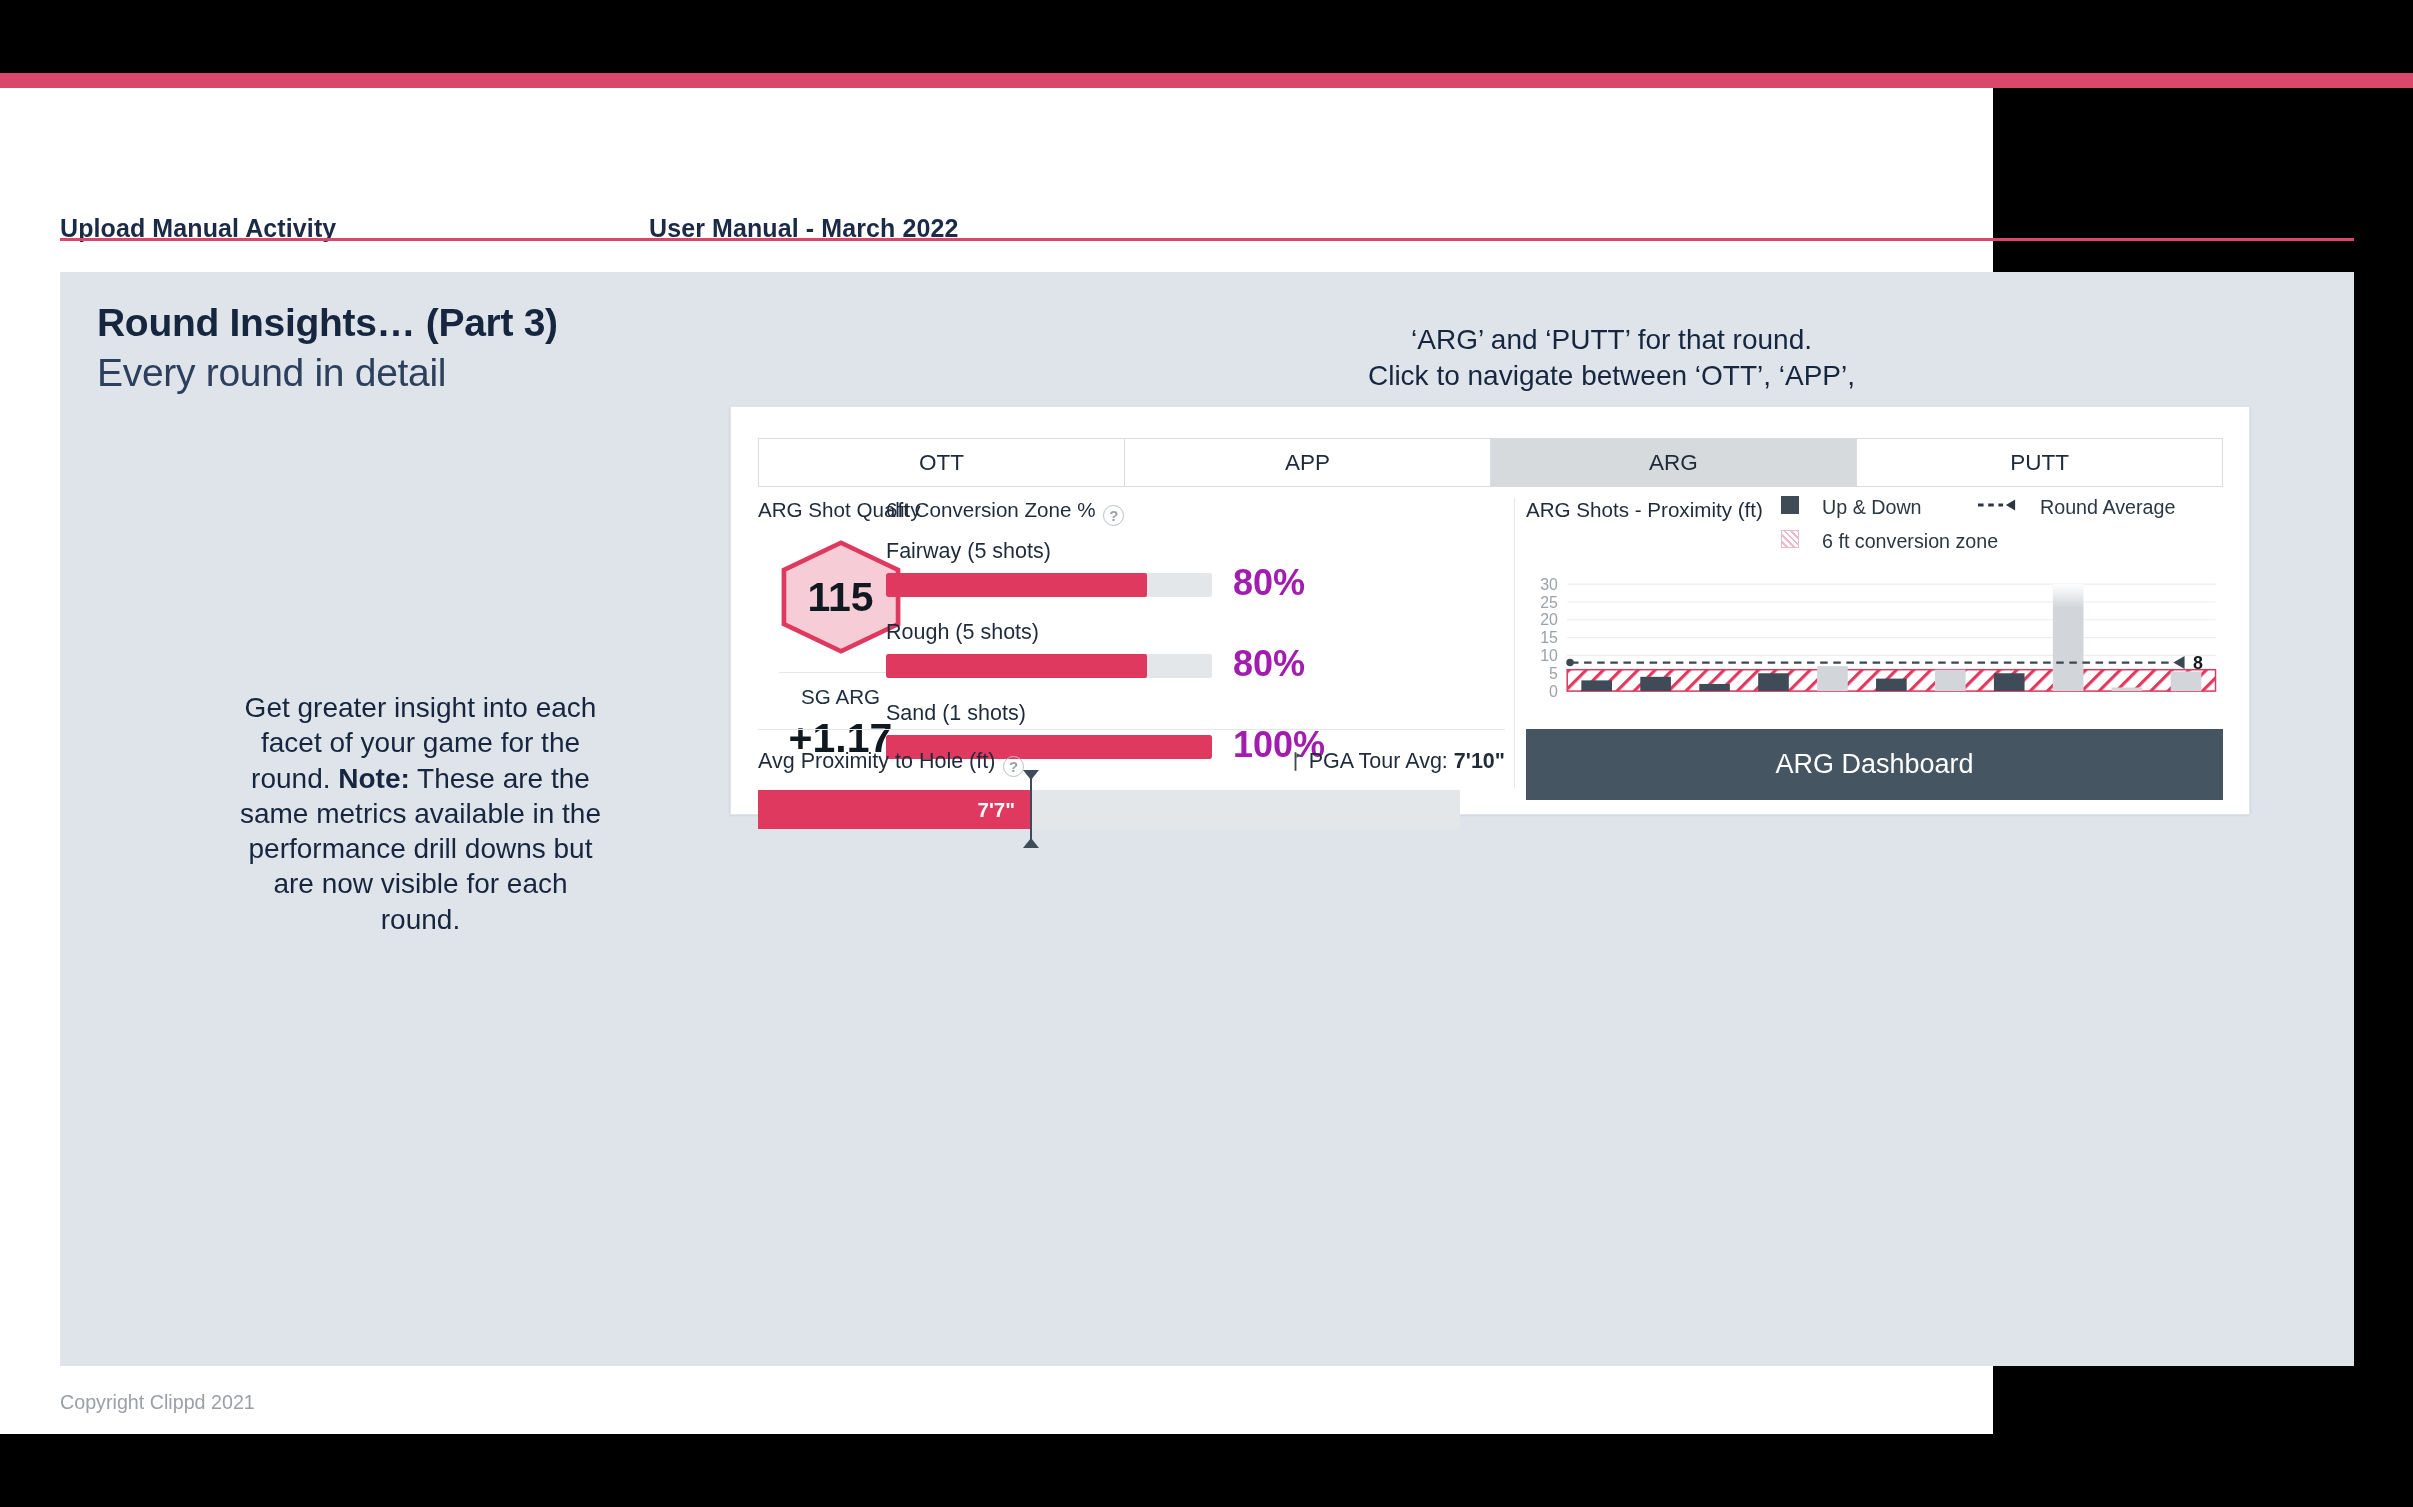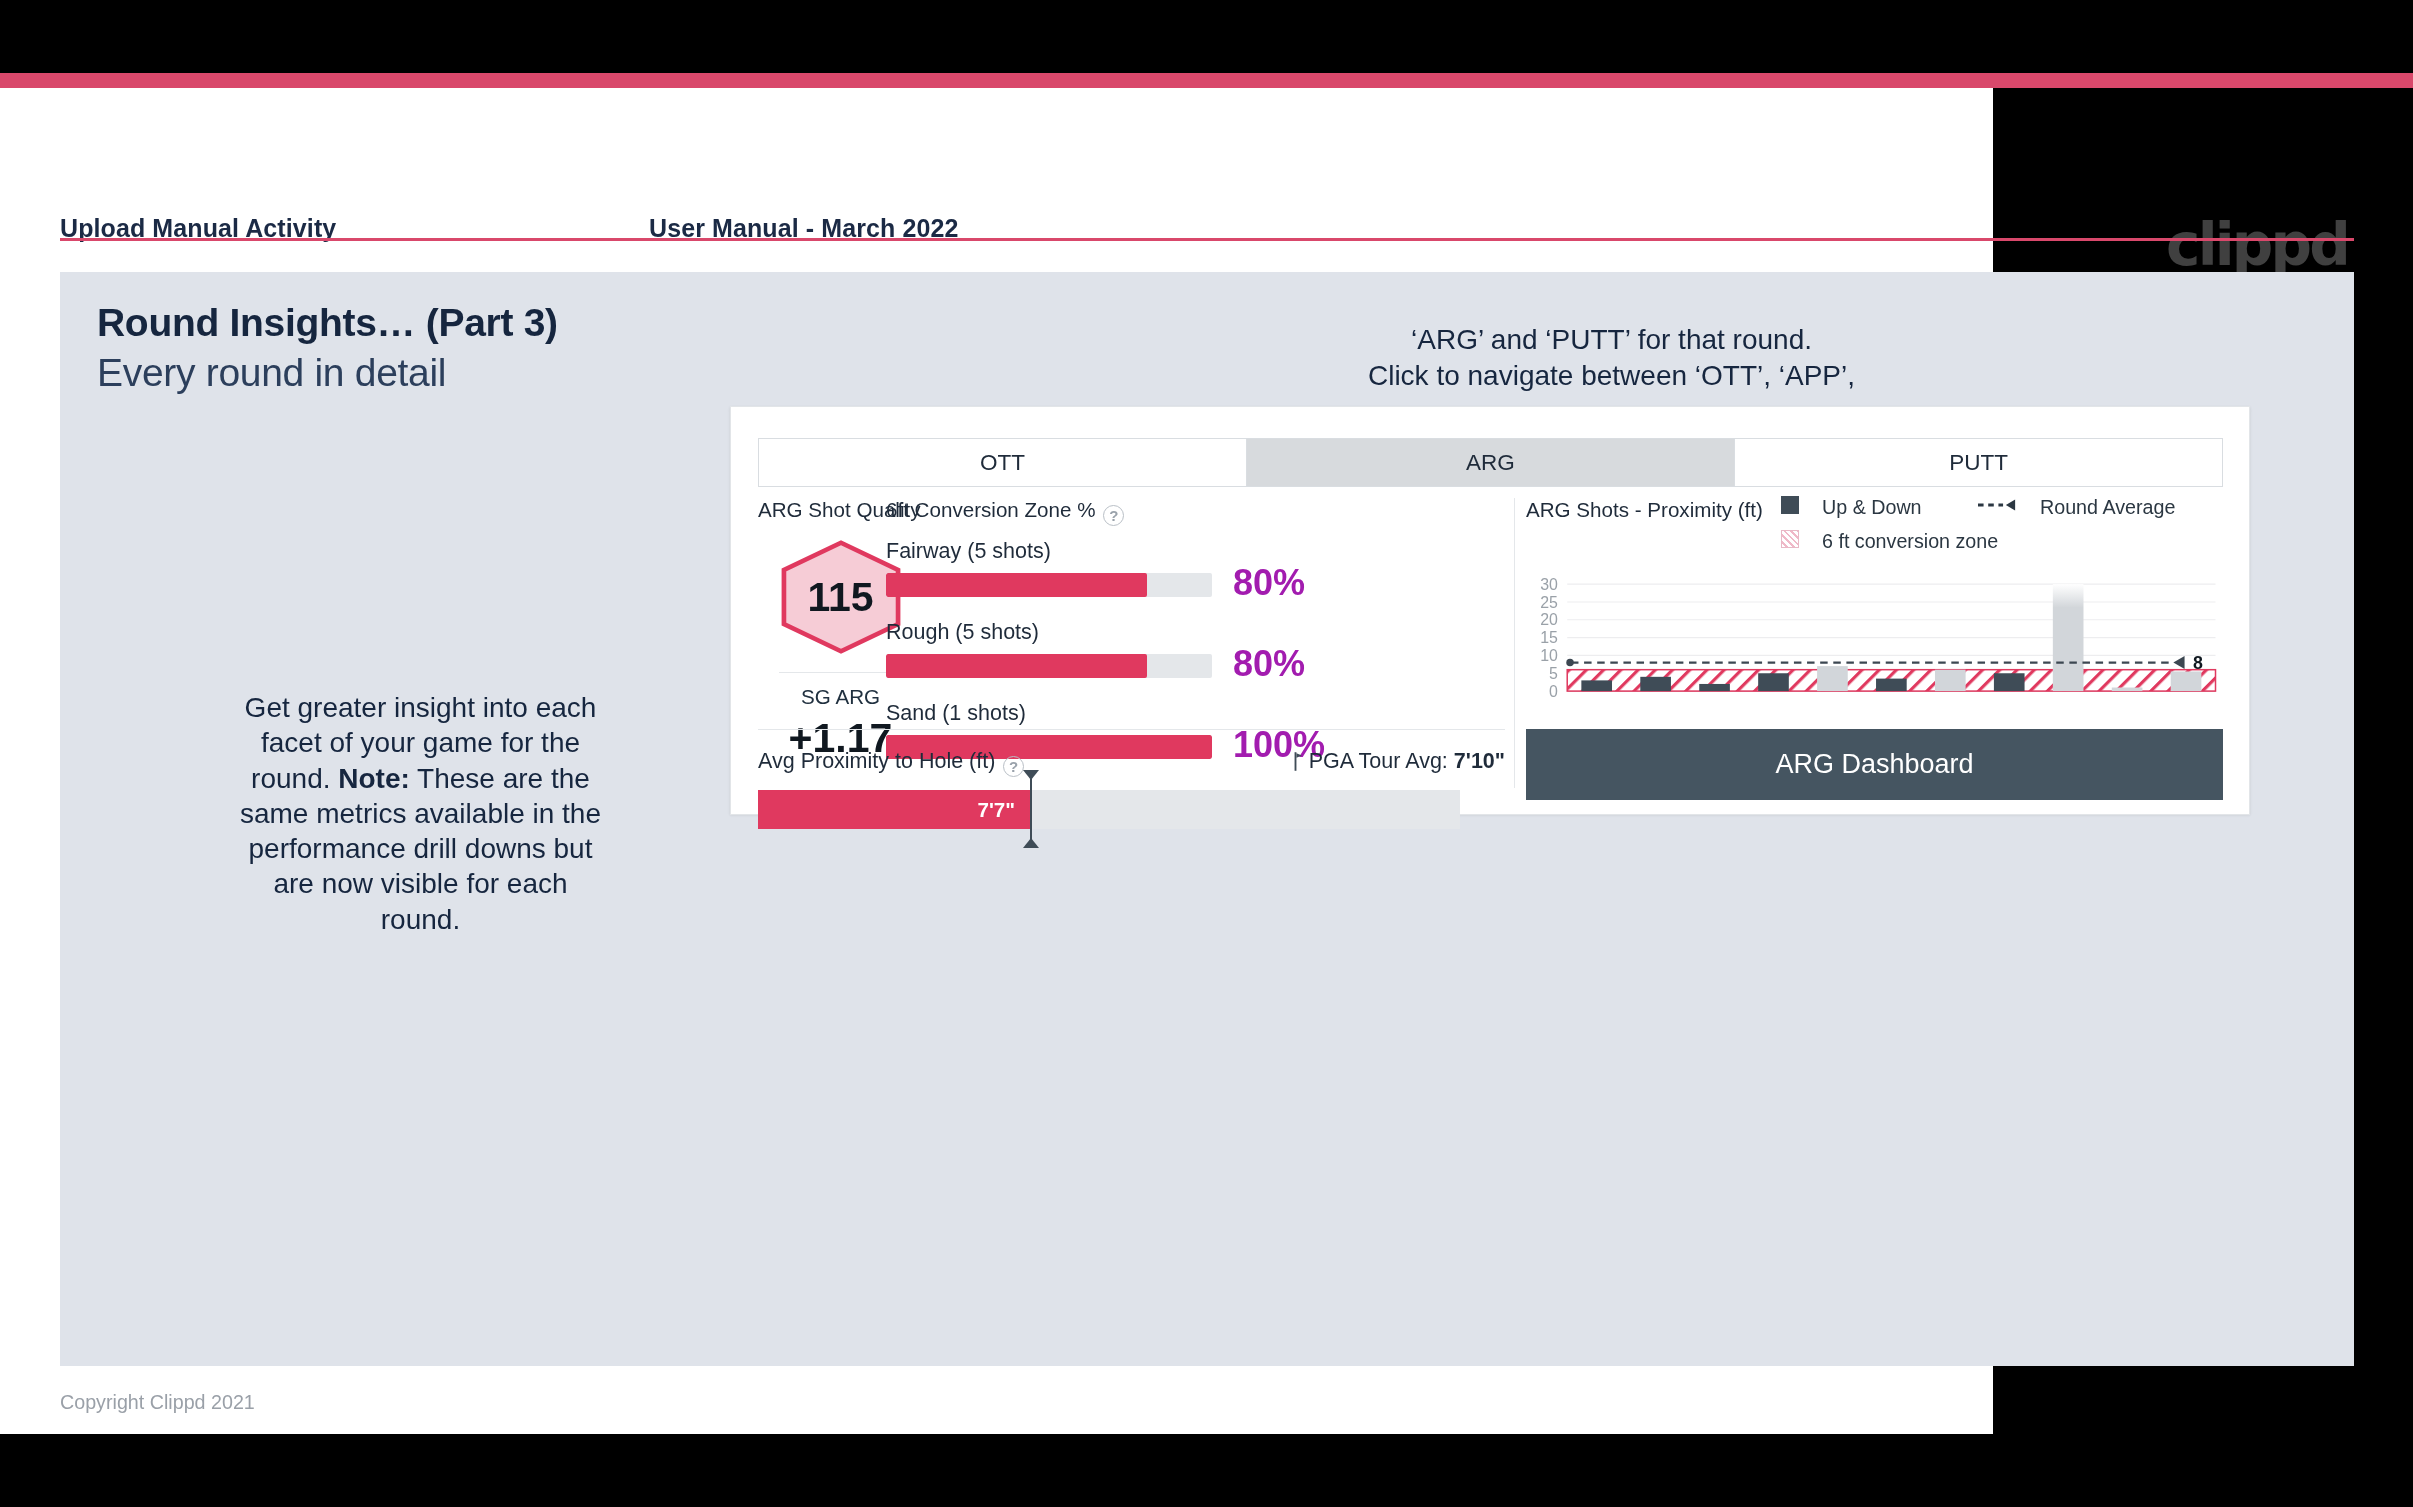--- a/index.html
+++ b/index.html
@@ -11,21 +11,21 @@
   .top-black { position: absolute; left: 0; top: 0; width: 2413px; height: 73px; background: #000; }
   .top-accent { position: absolute; left: 0; top: 73px; width: 2413px; height: 15px; background: #d9486b; }
   .bottom-black { position: absolute; left: 0; top: 1434px; width: 2413px; height: 74px; background: #000; }
 
   .page { position: absolute; left: 0; top: 88px; width: 1993px; height: 1346px; background: #fff; }
 
   
   .hdr { position: absolute; left: 0; top: 0; width: 2413px; height: 151px; }
   .hdr-left  { position: absolute; left: 60px; top: 126px; font-size: 25px; color: #1b2a45; font-weight: 600; letter-spacing: 0.1px; }
   .hdr-mid   { position: absolute; left: 649px; top: 126px; font-size: 25px; color: #1b2a45; font-weight: 600; letter-spacing: 0.1px; }
-  .hdr-logo  { position: absolute; right: 65px; top: 123px; font-size: 58px; font-weight: 800; color: #404040;
+  .hdr-logo  { position: absolute; right: 65px; top: 123px; font-size: 72px; font-weight: 800; color: #000000;
                letter-spacing: -2.8px; font-family: "DejaVu Sans", sans-serif; }
   .hdr-rule  { position: absolute; left: 60px; top: 150px; width: 2294px; height: 2.8px; background: #d9486b; }
 
   
   .panel { position: absolute; left: 60px; top: 184px; width: 2294px; height: 1094px; background: #dfe3ea; }
 
   .title-1 { position: absolute; left: 37px; top: 29px; font-size: 39px; font-weight: 700; color: #16263f; letter-spacing: -0.3px; }
   .title-2 { position: absolute; left: 37px; top: 79px; font-size: 39px; font-weight: 400; color: #2c3f5c; letter-spacing: -0.3px; text-align: center; }
 
   .left-copy { position: absolute; left: 173px; top: 418px; width: 375px; text-align: center;
@@ -143,20 +143,21 @@
 
       <svg class="arrow-svg" width="84" height="108" viewBox="0 0 90 115">
         <path d="M6,2 L6,60 L46,60 L46,92" fill="none" stroke="#d9486b" stroke-width="5"></path>
         <path d="M46,110 L35,86 L57,86 Z" fill="#d9486b"></path>
       </svg>
 
       <div class="app-card" style="left:670px; top:134px;">
 
         <div class="tabs">
           <div class="tab">OTT</div>
+          <div class="tab">APP</div>
           <div class="tab active">ARG</div>
           <div class="tab">PUTT</div>
         </div>
 
         <div class="content">
 
           <div class="col-left">
 
             <div class="sec-title-a">ARG Shot Quality</div>
             <div class="sec-title-b">

